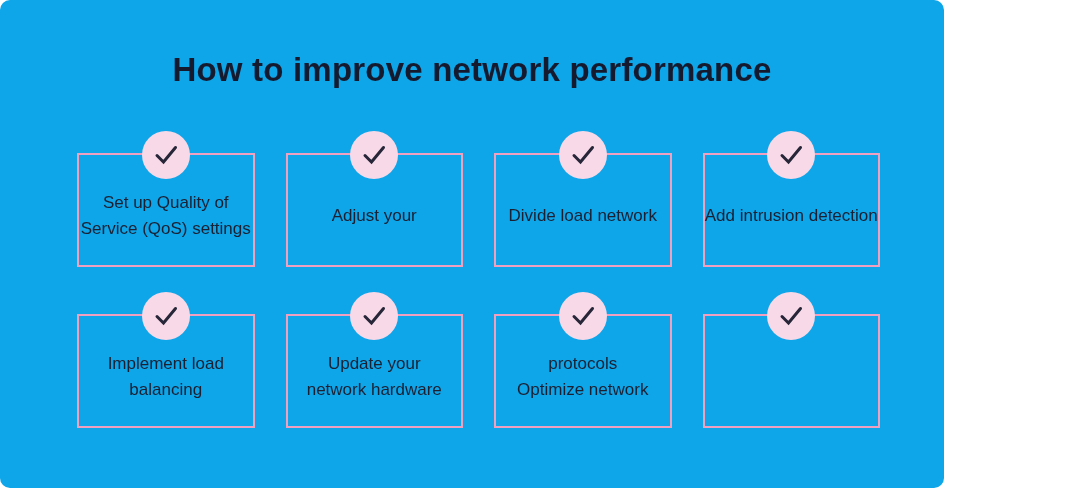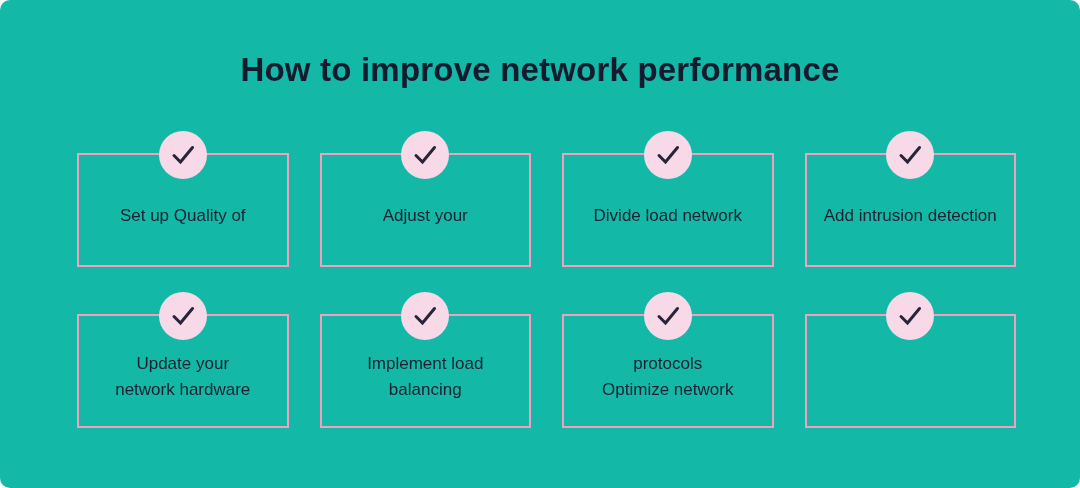--- a/index.html
+++ b/index.html
@@ -3,23 +3,23 @@
 <meta charset="utf-8">
 <style>
   html, body {
     margin: 0;
     padding: 0;
     background: #ffffff;
     font-family: "Liberation Sans", sans-serif;
   }
   .canvas {
     position: relative;
-    width: 1080px;
+    width: 944px;
     height: 488px;
-    background: #14b8a6;
+    background: #0ea5e9;
     border-radius: 10px;
     overflow: hidden;
   }
   .title {
     position: absolute;
     top: 51px;
     left: 0;
     width: 100%;
     text-align: center;
     font-size: 33px;
@@ -82,20 +82,21 @@
     <div class="card">
       <div class="badge">
         <span>
           <svg width="34" height="34" viewBox="0 0 34 34">
             <path d="M8 17.5 L14.5 24 L26.5 9.5" fill="none" stroke="#272538" stroke-width="3" stroke-linecap="round" stroke-linejoin="miter"></path>
           </svg>
         </span>
       </div>
       <div class="card-label">
         <div>Set up Quality of</div>
+        <div>Service (QoS) settings</div>
       </div>
     </div>
 
     <div class="card">
       <div class="badge">
         <span>
           <svg width="34" height="34" viewBox="0 0 34 34">
             <path d="M8 17.5 L14.5 24 L26.5 9.5" fill="none" stroke="#272538" stroke-width="3" stroke-linecap="round" stroke-linejoin="miter"></path>
           </svg>
         </span>
@@ -133,36 +134,36 @@
 
     <div class="card">
       <div class="badge">
         <span>
           <svg width="34" height="34" viewBox="0 0 34 34">
             <path d="M8 17.5 L14.5 24 L26.5 9.5" fill="none" stroke="#272538" stroke-width="3" stroke-linecap="round" stroke-linejoin="miter"></path>
           </svg>
         </span>
       </div>
       <div class="card-label">
-        <div>Update your</div>
-        <div>network hardware</div>
+        <div>Implement load</div>
+        <div>balancing</div>
       </div>
     </div>
 
     <div class="card">
       <div class="badge">
         <span>
           <svg width="34" height="34" viewBox="0 0 34 34">
             <path d="M8 17.5 L14.5 24 L26.5 9.5" fill="none" stroke="#272538" stroke-width="3" stroke-linecap="round" stroke-linejoin="miter"></path>
           </svg>
         </span>
       </div>
       <div class="card-label">
-        <div>Implement load</div>
-        <div>balancing</div>
+        <div>Update your</div>
+        <div>network hardware</div>
       </div>
     </div>
 
     <div class="card">
       <div class="badge">
         <span>
           <svg width="34" height="34" viewBox="0 0 34 34">
             <path d="M8 17.5 L14.5 24 L26.5 9.5" fill="none" stroke="#272538" stroke-width="3" stroke-linecap="round" stroke-linejoin="miter"></path>
           </svg>
         </span>

